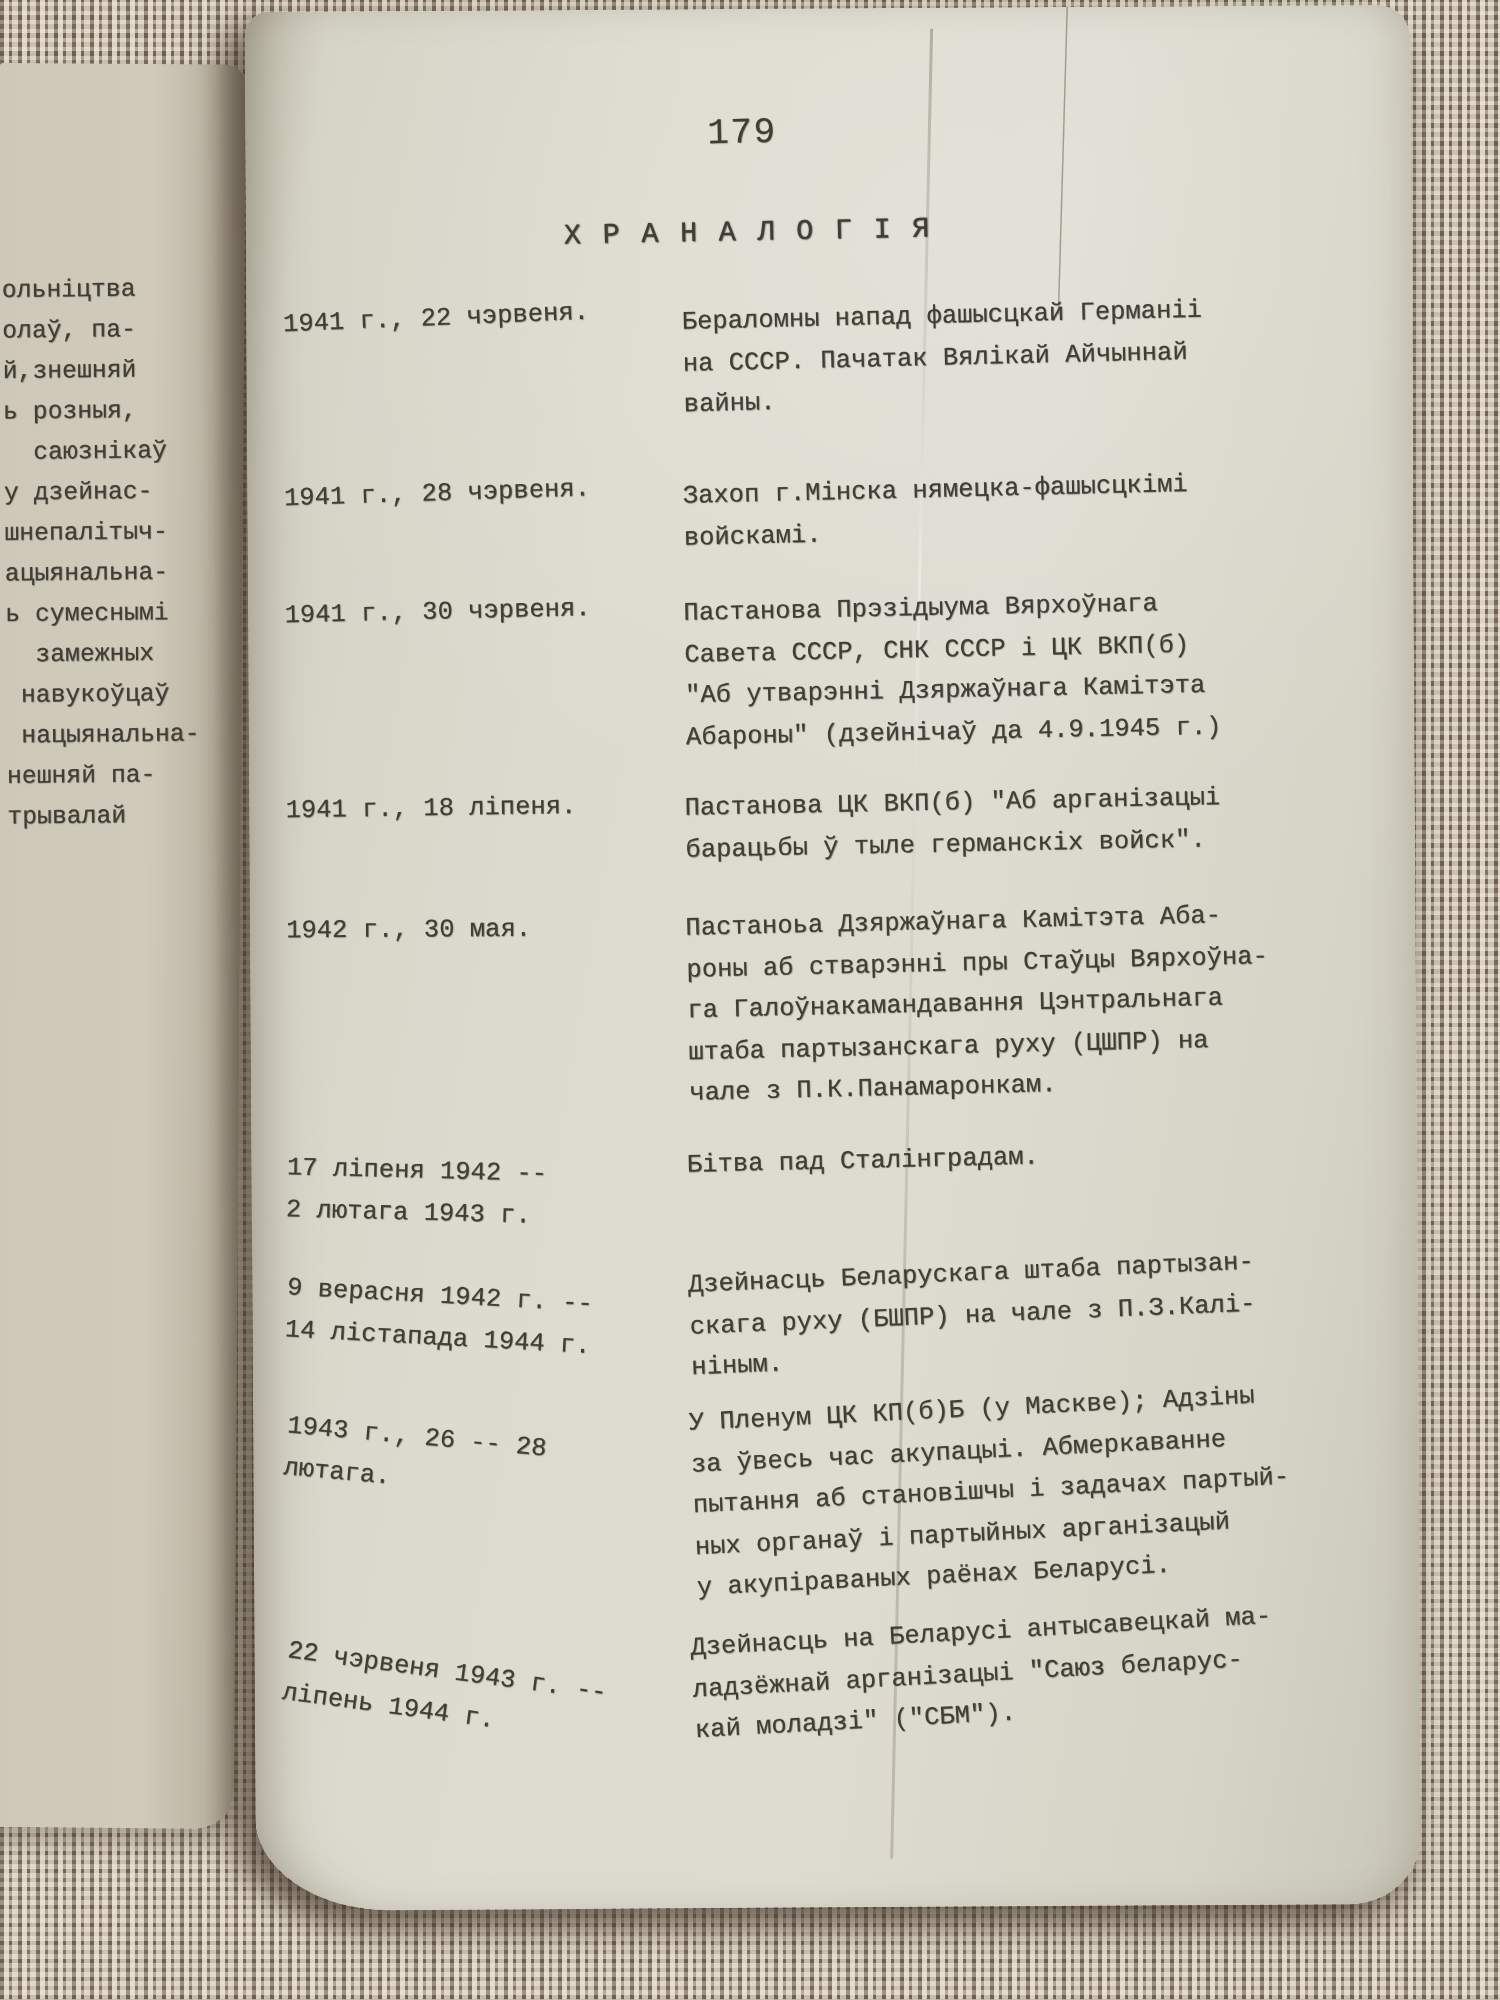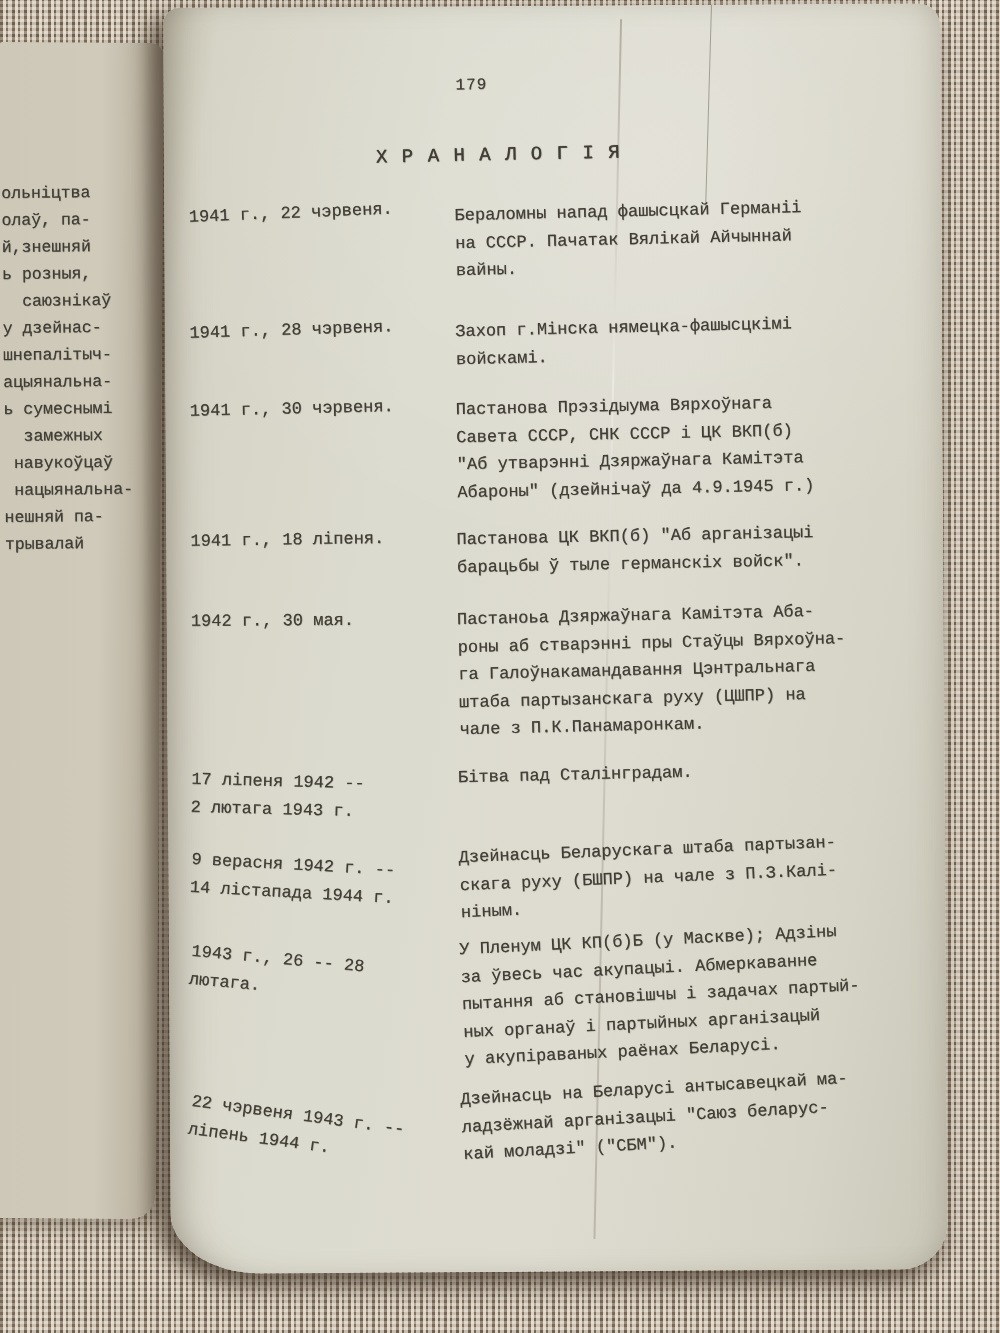--- a/index.html
+++ b/index.html
@@ -60,22 +60,22 @@
     transform-origin:top center;
   }
   .crack{
     position:absolute;left:548px;top:0;width:1px;height:205px;
     background:rgba(110,104,90,.55);
     transform:rotate(2deg);
     transform-origin:top center;
   }
   .ink{color:#403d35;text-shadow:.4px .4px .7px rgba(62,59,51,.65);}
   .page-number{
-    position:absolute;left:292px;top:70px;
-    font-size:16px;letter-spacing:1px;
+    position:absolute;left:308px;top:70px;
+    font-size:24px;letter-spacing:1px;
     transform:rotate(-1deg);
   }
   .doc-title{
     position:absolute;left:212px;top:138px;
     font-size:19px;letter-spacing:1.5px;
     text-shadow:.5px .5px .8px rgba(62,59,51,.8), 0 0 .8px rgba(62,59,51,.6);
     transform:rotate(-.8deg);
   }
   .entry{position:absolute;left:0;width:100%;}
   .cell{position:absolute;font-size:17px;line-height:27.5px;white-space:pre;transform-origin:left top;}

